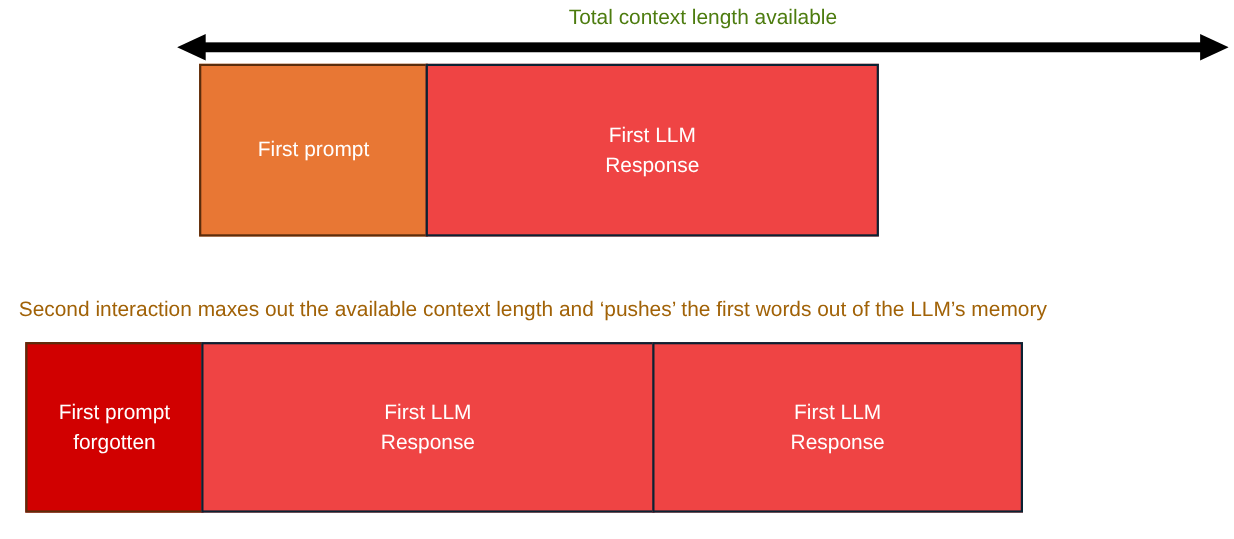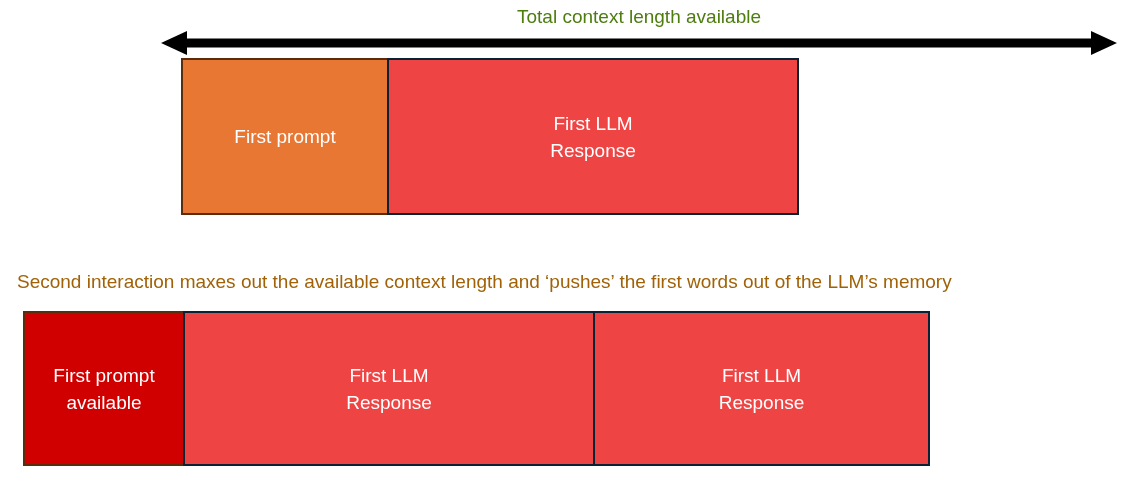--- a/index.html
+++ b/index.html
@@ -150,21 +150,21 @@
 
 </div>
 
 <div id="second-caption">Second interaction maxes out the available context length and ‘pushes’ the first words out of the LLM’s memory</div>
 
 <div class="bar" id="bar-two">
 
   <div class="seg fill-red" id="seg-forgotten">
     <span class="seg-label">
       <span>First prompt</span><br>
-      <span>available</span>
+      <span>forgotten</span>
     </span>
   </div>
 
   <div class="seg fill-blue" id="seg-first-response-2">
     <span class="seg-label">
       <span>First LLM</span><br>
       <span>Response</span>
     </span>
   </div>
 

